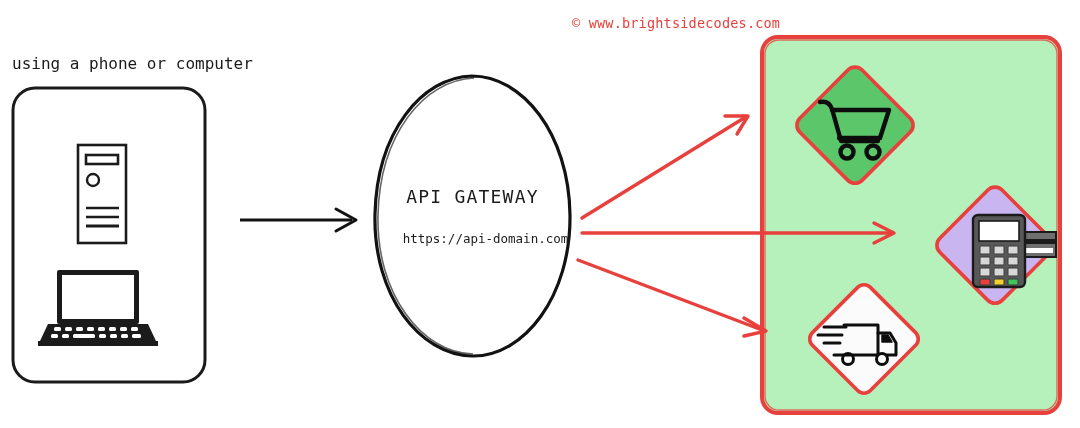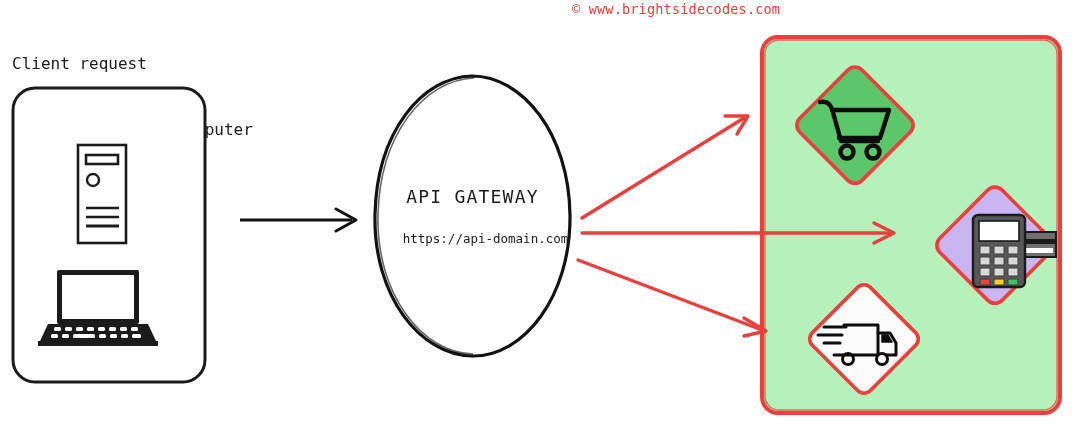--- a/index.html
+++ b/index.html
@@ -26,21 +26,21 @@
     line-height: 22px;
     color: #1b1b1b;
     white-space: pre;
     letter-spacing: 0px;
   }
   .caption-line { display: block; }
 
   .watermark {
     position: absolute;
     left: 572px;
-    top: 1px;
+    top: 15px;
     font-size: 13.5px;
     color: #e8403c;
     white-space: nowrap;
     letter-spacing: 0.2px;
   }
 
   
   .client-box {
     position: absolute;
     left: 10px;
@@ -108,21 +108,20 @@
   .tile-cart   { left: 785px; top: 55px;  width: 140px; height: 140px; }
   .tile-pay    { left: 925px; top: 175px; width: 140px; height: 140px; }
   .tile-ship   { left: 800px; top: 275px; width: 128px; height: 128px; }
 </style>
 </head>
 <body>
 
 <div id="stage">
 
   <div class="caption">
-    <span class="caption-line">Client request</span>
     <span class="caption-line">using a phone or computer</span>
   </div>
 
   <div class="watermark">© www.brightsidecodes.com</div>
 
   <svg class="client-box" viewBox="0 0 198 300">
     <rect x="3" y="3" width="192" height="294" rx="22" ry="22" fill="#ffffff" stroke="#1b1b1b" stroke-width="3"></rect>
 
     <g>
       <rect x="68" y="60" width="48" height="98" fill="#ffffff" stroke="#1b1b1b" stroke-width="2.6"></rect>

